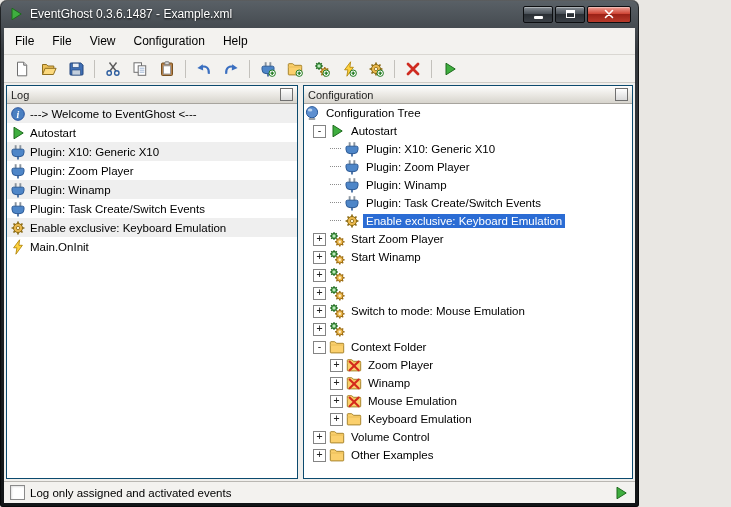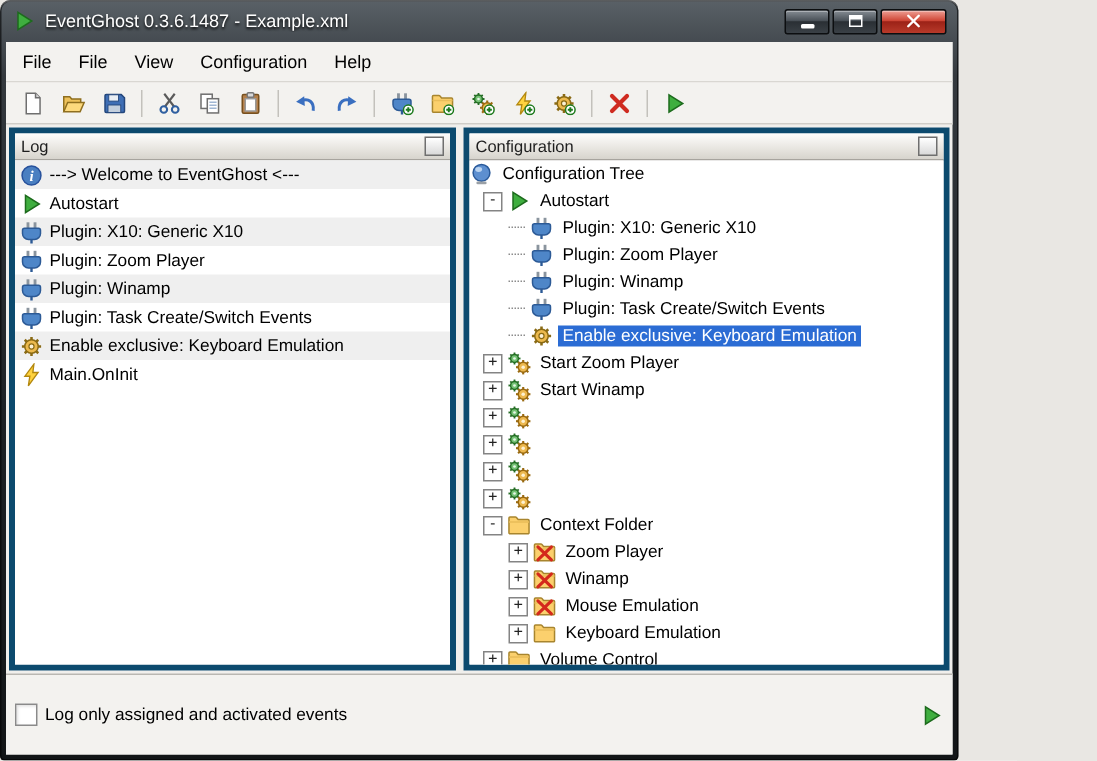--- a/index.html
+++ b/index.html
@@ -35,21 +35,21 @@
   
   .client{position:absolute;top:28px;left:4px;right:4px;bottom:4px;background:#f0efec;display:flex;flex-direction:column;}
   .menubar{height:26px;background:#f3f2ef;border-bottom:1px solid #d9d7d2;display:flex;align-items:center;padding-left:2px;}
   .menu-item{padding:18px 9px;font-size:12px;cursor:default;}
   .toolbar{height:27px;background:#f3f2ef;border-bottom:1px solid #cfcdc8;display:flex;align-items:center;padding-left:5px;gap:1px;}
   .tb-btn{width:24px;height:23px;display:flex;align-items:center;justify-content:center;border:1px solid transparent;border-radius:2px;}
   .tb-sep{width:1px;height:18px;background:#c3c1bc;margin:0 4px;flex:none;}
   .icon16{width:16px;height:16px;flex:none;display:inline-block;line-height:0;}
   
   .main{flex:1;display:flex;padding:2px;min-height:0;}
-  .pane{background:#fff;border:4px solid #0c4a6e;display:flex;flex-direction:column;min-width:0;}
+  .pane{background:#fff;border:1px solid #0c4a6e;display:flex;flex-direction:column;min-width:0;}
   .pane.left{width:290px;flex:none;}
   .pane.right{flex:1;}
   .splitter{width:5px;flex:none;background:#f0efec;cursor:col-resize;}
   .pane-header{
     height:17px;flex:none;display:flex;align-items:center;padding:0 4px;
     background:linear-gradient(180deg,#fdfdfc 0%,#e9e7e2 55%,#d7d4cd 100%);
     border-bottom:1px solid #a7a49e;font-size:11px;color:#1e1e1e;
   }
   .pane-btn{margin-left:auto;width:11px;height:11px;border:1px solid #6f6f6f;background:linear-gradient(#fff,#d9d9d9);flex:none;}
   .pane-body{flex:1;overflow:hidden;background:#fff;position:relative;}
@@ -64,21 +64,21 @@
     width:11px;height:11px;border:1px solid #848484;background:#fff;color:#222;
     display:flex;align-items:center;justify-content:center;
     font-size:10px;line-height:1;margin-right:3px;font-family:"DejaVu Sans Mono",monospace;
   }
   .connector{width:11px;height:1px;border-top:1px dotted #8c8c8c;margin-right:3px;}
   .tree-label{margin-left:3px;padding:1px 3px;font-size:11.5px;}
   .tree-label.selected{background:#2b6cd4;color:#fff;}
   
   .statusbar{
     height:21px;flex:none;background:#f3f2ef;border-top:1px solid #b9b7b2;
-    display:flex;align-items:center;padding:16px 6px;gap:5px;
+    display:flex;align-items:center;padding:0 6px;gap:5px;
   }
   .checkbox{
     width:13px;height:13px;border:1px solid #8a8a8a;background:#fff;flex:none;
     box-shadow:inset 1px 1px 2px rgba(0,0,0,.12);
   }
   .status-label{font-size:11.5px;}
   .status-play{margin-left:auto;}
 </style>
 </head>
 <body>
@@ -506,20 +506,21 @@
                   <circle cx="5" cy="5" r="0.9" fill="#e7f5e7"></circle>
                   <g stroke="#9a6a10" stroke-width="1.4">
                     <line x1="10.8" y1="6" x2="10.8" y2="15.6"></line>
                     <line x1="6" y1="10.8" x2="15.6" y2="10.8"></line>
                     <line x1="7.4" y1="7.4" x2="14.2" y2="14.2"></line>
                     <line x1="14.2" y1="7.4" x2="7.4" y2="14.2"></line>
                   </g>
                   <circle cx="10.8" cy="10.8" r="3.3" fill="#edb84e" stroke="#9a6a10"></circle>
                   <circle cx="10.8" cy="10.8" r="1.2" fill="#fdf1d2"></circle>
                 </svg></span>
+              <span class="tree-label">Switch to mode: Mouse Emulation</span>
             </div>
             <div class="tree-row" style="padding-left: 9px;">
               <span class="expander">+</span>
               <span class="icon16"><svg viewBox="0 0 16 16" width="16" height="16" aria-hidden="true">
                   <g stroke="#256e25" stroke-width="1.2">
                     <line x1="5" y1="1" x2="5" y2="9"></line>
                     <line x1="1" y1="5" x2="9" y2="5"></line>
                     <line x1="2.2" y1="2.2" x2="7.8" y2="7.8"></line>
                     <line x1="7.8" y1="2.2" x2="2.2" y2="7.8"></line>
                   </g>

